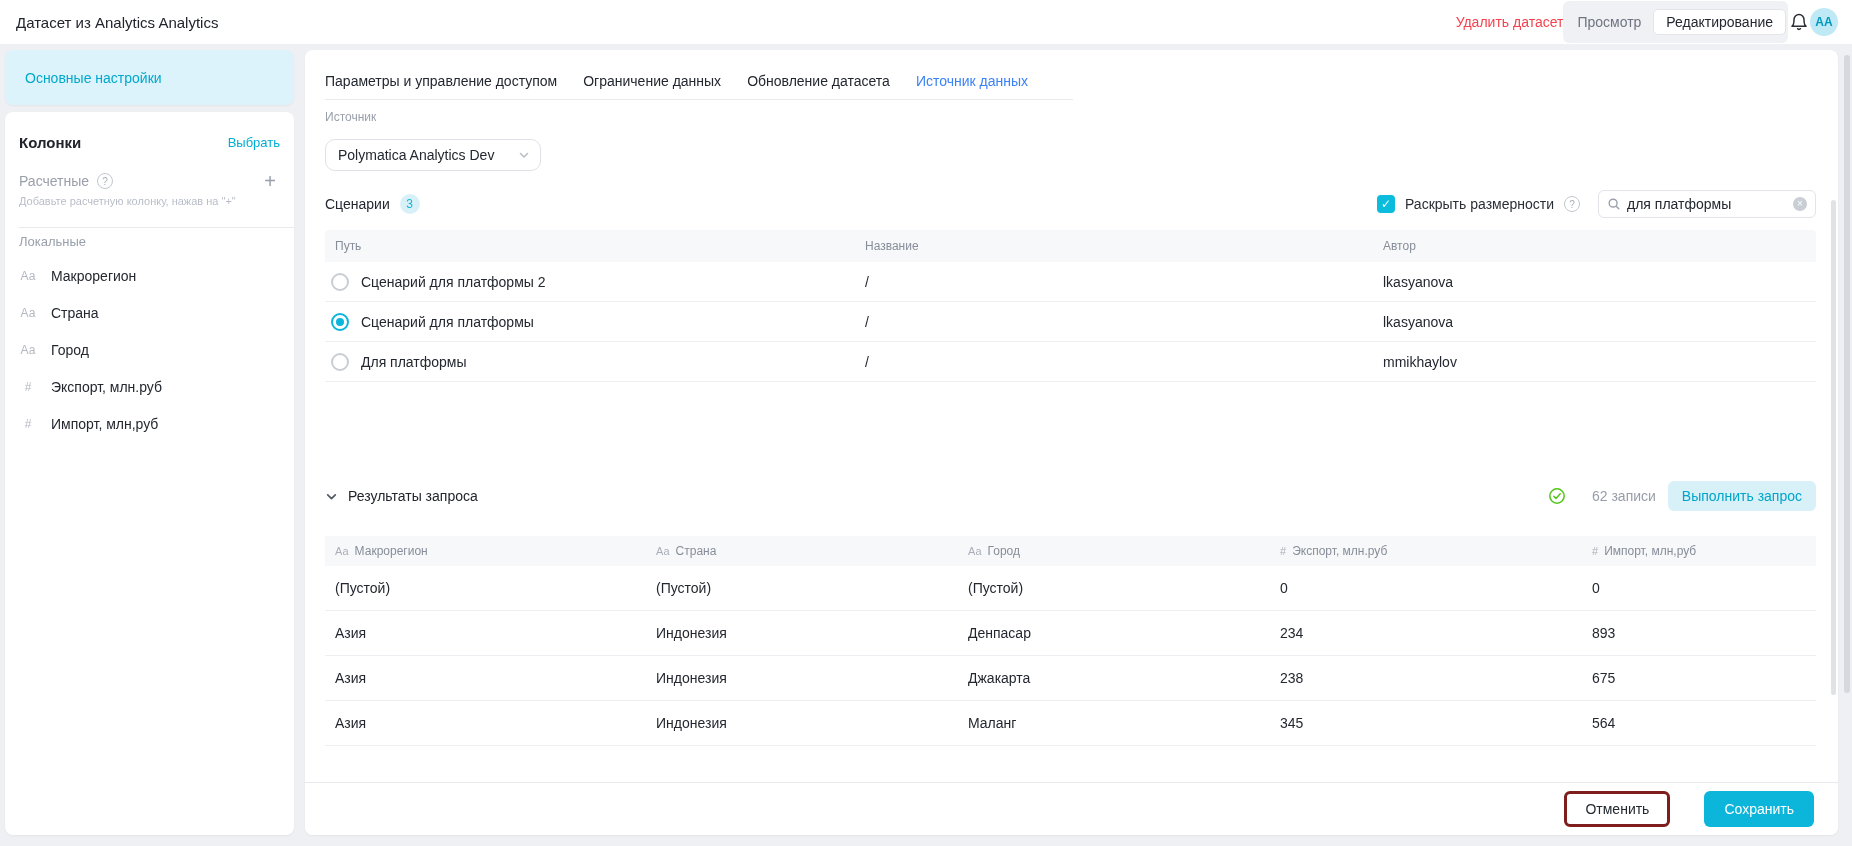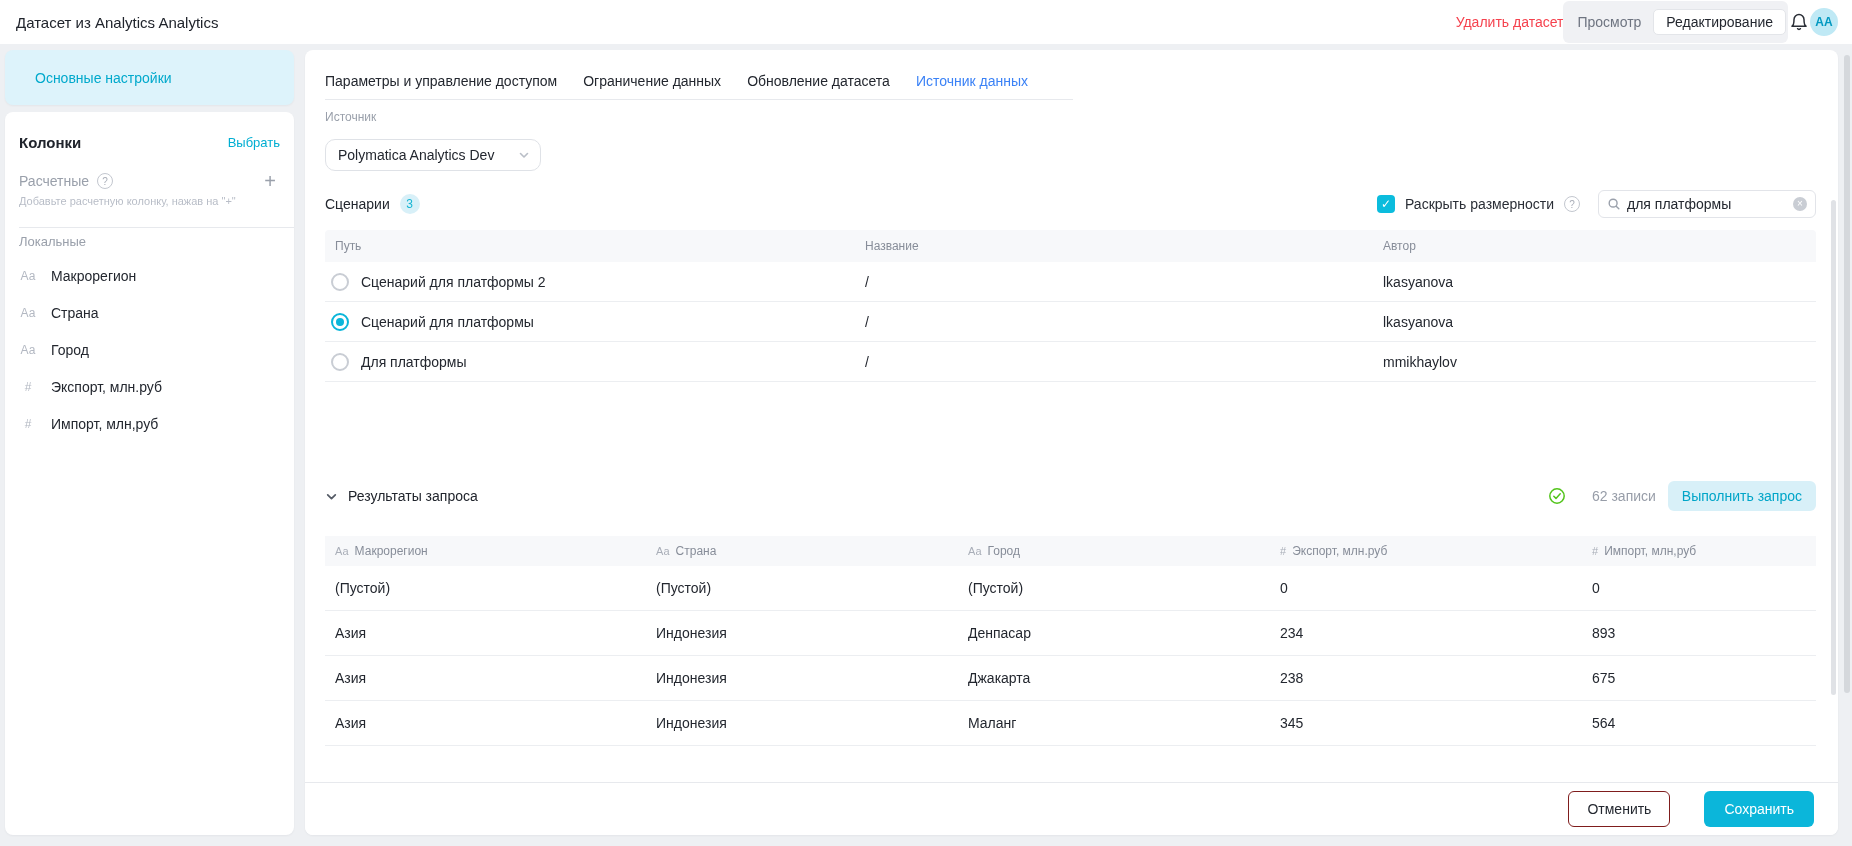--- a/index.html
+++ b/index.html
@@ -20,21 +20,21 @@
     padding:2px; height:42px; }
   .seg-opt { padding:0 12px; height:26px; display:flex; align-items:center;
     color:#6e7480; border-radius:5px; cursor:pointer; }
   .seg-opt.active { background:#ffffff; border:1px solid #e3e5e9; color:#23272f; }
   .bell { width:22px; height:22px; display:flex; align-items:center; justify-content:center; cursor:pointer; }
   .avatar { width:28px; height:28px; border-radius:50%; background:#bfe9f5; color:#0098c0;
     font-size:12px; font-weight:700; display:flex; align-items:center; justify-content:center; cursor:pointer; }
   
   .side-card1 { position:absolute; left:5px; top:50px; width:289px; height:55px;
     background:#ddf3fb; border-radius:8px; display:flex; align-items:center;
-    padding-left:30px; color:#00a9cc; cursor:pointer; box-shadow:0 1px 2px rgba(30,40,60,.05); }
+    padding-left:20px; color:#00a9cc; cursor:pointer; box-shadow:0 1px 2px rgba(30,40,60,.05); }
   .side-card2 { position:absolute; left:5px; top:112px; width:289px; height:723px;
     background:#ffffff; border-radius:8px; padding:22px 14px 0 14px;
     box-shadow:0 1px 2px rgba(30,40,60,.05); }
   .cols-head { display:flex; align-items:center; justify-content:space-between; }
   .cols-title { font-weight:700; font-size:15px; color:#20242c; }
   .choose-link { color:#00aed2; cursor:pointer; font-size:13px; }
   .calc-row { display:flex; align-items:center; justify-content:space-between; margin-top:20px; }
   .calc-left { display:flex; align-items:center; gap:8px; color:#9aa0ab; }
   .qicon { width:16px; height:16px; border:1px solid #c3c7cf; border-radius:50%;
     color:#a9aeb8; font-size:10px; display:flex; align-items:center; justify-content:center; }
@@ -102,21 +102,21 @@
     display:flex; gap:6px; align-items:baseline; }
   .r-head .htype { color:#a9aeb8; font-size:11px; }
   .r-row { display:grid; grid-template-columns:321px 312px 312px 312px 1fr; height:45px;
     align-items:center; border-bottom:1px solid #eceef1; }
   .r-row .cell { padding-left:10px; color:#23272f; }
   .r-row.partial { height:17px; border-bottom:none; }
   
   .main-footer { position:absolute; left:0; right:0; bottom:0; height:53px;
     border-top:1px solid #e7e9ed; display:flex; align-items:center;
     justify-content:flex-end; gap:34px; padding-right:24px; border-radius:0 0 8px 8px; background:#fff; }
-  .btn-cancel { height:36px; padding:0 18px; border:1px solid #7f1d1d; border-radius:6px;
+  .btn-cancel { height:36px; padding:0 18px; border:3px solid #7f1d1d; border-radius:6px;
     background:#fff; color:#23272f; display:flex; align-items:center; cursor:pointer; }
   .btn-save { height:36px; padding:0 20px; border-radius:6px; background:#0bb6da;
     color:#ffffff; font-weight:500; display:flex; align-items:center; cursor:pointer; }
   
   .scroll-thumb-inner { position:absolute; left:1831px; top:200px; width:5px; height:495px;
     background:#e0e2e6; border-radius:3px; cursor:pointer; }
   .scroll-thumb-window { position:absolute; left:1844px; top:55px; width:6px; height:638px;
     background:#d5d8dc; border-radius:3px; cursor:pointer; }
   svg { display:block; }
 </style>

